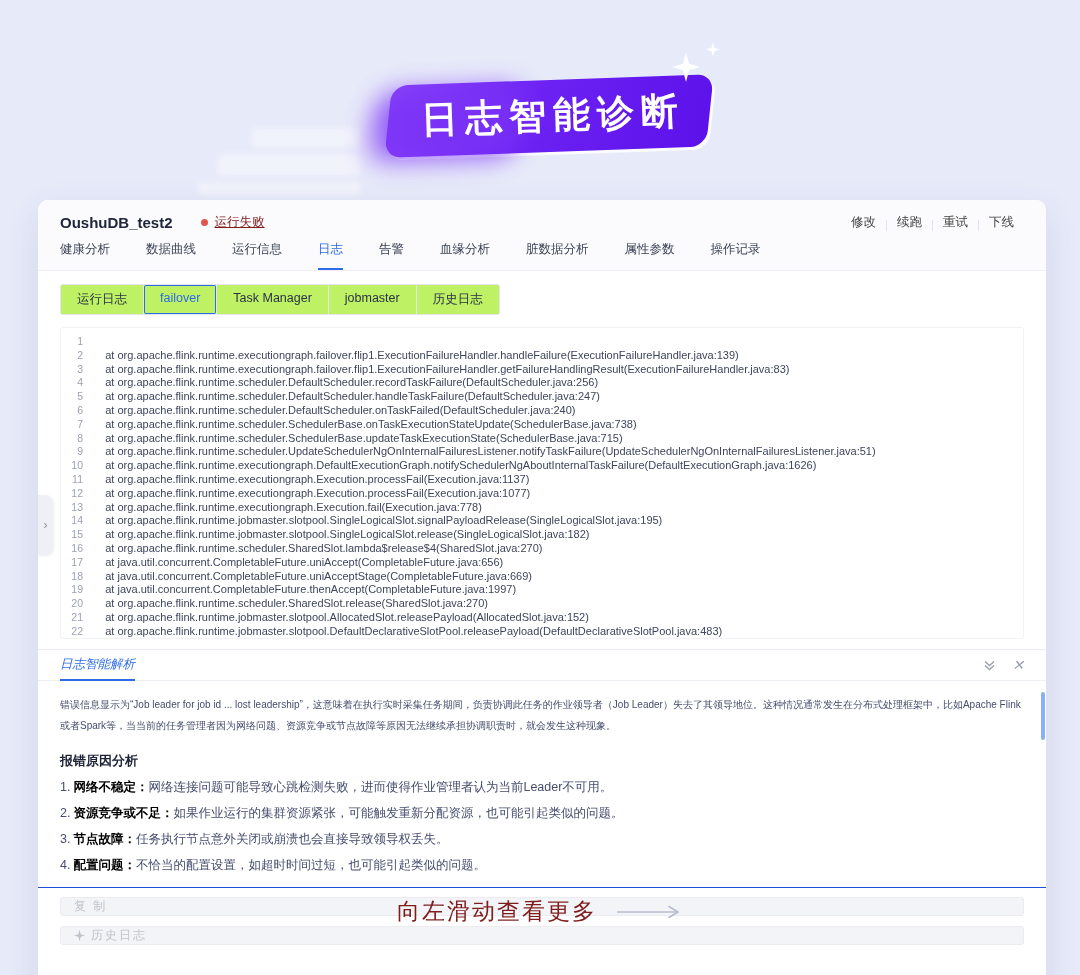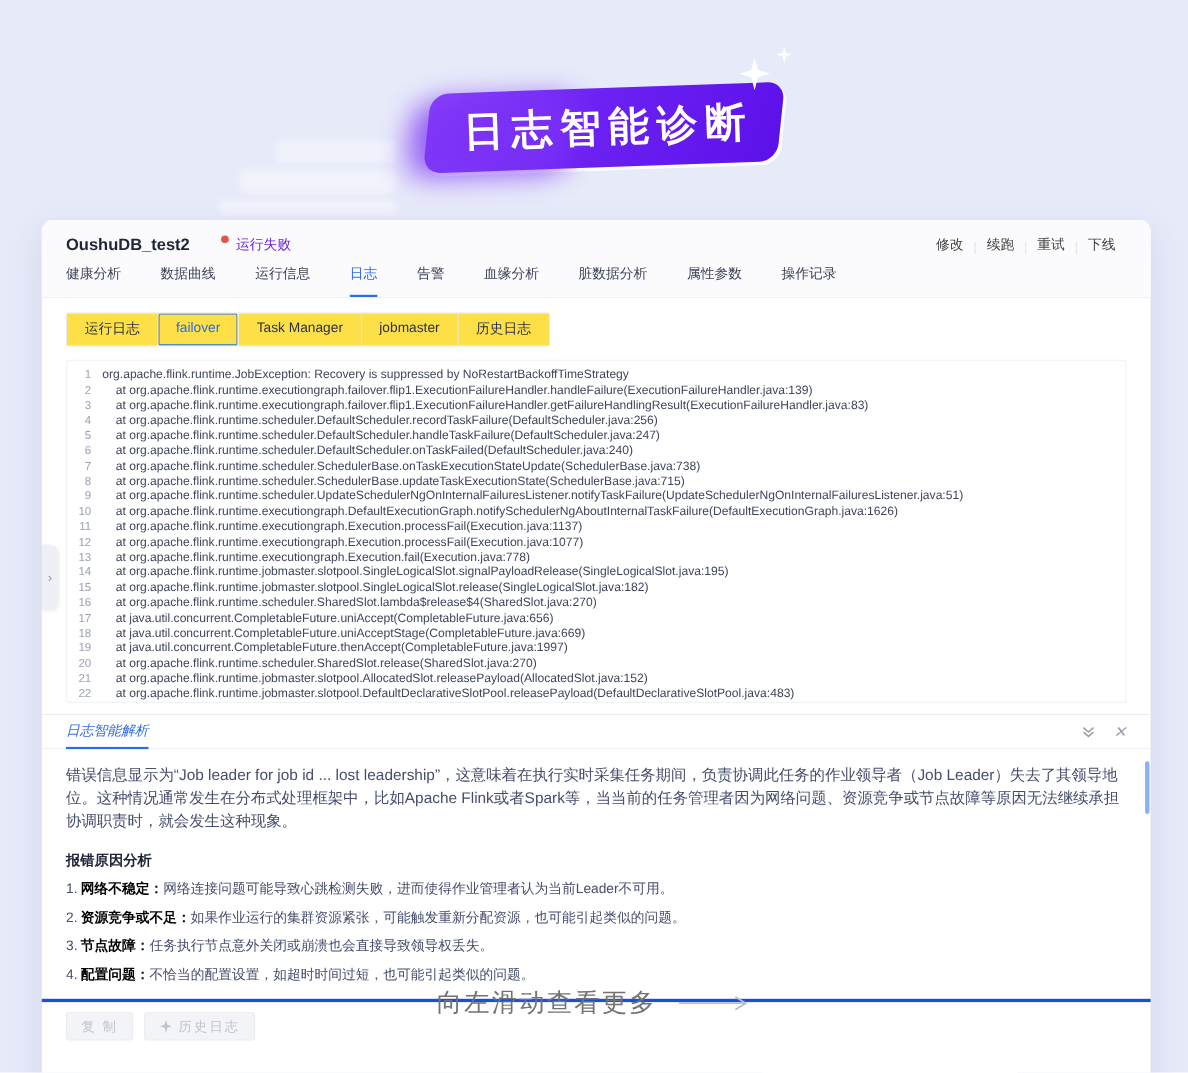--- a/index.html
+++ b/index.html
@@ -46,40 +46,40 @@
     position:absolute; left:38px; top:200px; width:1008px; height:818px;
     background:#ffffff; border-radius:10px;
     box-shadow:0 12px 34px rgba(62,72,130,.12);
   }
   .card-header {
     background:#fbfbfd; border-radius:10px 10px 0 0;
     padding:0 22px; border-bottom:1px solid #eef0f5;
   }
   .title-row { display:flex; align-items:center; height:36px; padding-top:8px; }
   .job-title { font-size:15px; font-weight:bold; color:#20263a; margin-right:28px; }
-  .status { display:flex; font-size:12.5px; color:#6d28d9; }
+  .status { display:flex; align-items:center; font-size:12.5px; color:#7f1d1d;text-decoration:underline; }
   .dot { width:7px; height:7px; border-radius:50%; background:#e0564a; margin-right:7px; }
   .actions { margin-left:auto; display:flex; align-items:flex-end; font-size:12.5px; color:#404040; }
   .action { padding:0 10px; cursor:pointer; white-space:nowrap; }
   .sep { width:1px; height:11px; background:#dfe4f0; }
 
   .tab-row { display:flex; align-items:flex-end; height:34px; }
   .tab {
     font-size:12.5px; color:#3c4357; margin-right:36px;
     padding-bottom:10px; border-bottom:2px solid transparent; cursor:pointer; white-space:nowrap;
   }
   .tab.active { color:#2e6be6; border-bottom-color:#2e6be6; }
 
   .card-body { padding-top:13px; }
   .inner-pad { padding:0 22px; }
 
   
   .subtabs { display:inline-flex; border:1px solid #e3e5ec; border-radius:3px; background:#fff; }
   .subtab {
-    font-size:12.5px; color:#2b3146; padding:6px 16px; background:#fde047;
+    font-size:12.5px; color:#2b3146; padding:6px 16px; background:#bef264;
     border-right:1px solid #e3e5ec; cursor:pointer; white-space:nowrap;
   }
   .subtab:last-child { border-right:none; }
   .subtab.active {
     color:#2e6be6; position:relative; z-index:2;
     box-shadow:0 0 0 1px #2e6be6 inset; border-radius:2px;
   }
 
   
   .log-box {
@@ -104,29 +104,29 @@
   }
   .analysis-tab {
     font-size:12.5px; color:#2e6be6; display:flex; align-items:center;
     border-bottom:2px solid #2e6be6; margin-bottom:-1px; cursor:pointer;
   }
   .header-icons { margin-left:auto; display:flex; align-items:center; gap:16px; }
   .icon-btn { color:#9aa0ae; cursor:pointer; display:flex; align-items:center; }
   .close-x { font-size:14px; color:#9aa0ae; }
 
   .analysis-body { padding:13px 22px 0; }
-  .summary { font-size:14px; color:#454d6d; line-height:21px; }
+  .summary { font-size:10px; color:#454d6d; line-height:21px; }
   .reason-title { font-size:13px; font-weight:bold; color:#1e2438; margin-top:16px; }
   .reason { margin-top:9px; font-size:12.5px; color:#454d6d; line-height:17px; }
   .reason-num { margin-right:3px; }
   .reason-label { font-weight:bold; color:#000000; }
 
   .analysis-footer {
-    border-top:3px solid #1d4ed8; margin-top:13px;
-    padding:9px 22px 0; display:flex; gap:10px; height:42px;
+    border-top:1px solid #1d4ed8; margin-top:13px;
+    padding:9px 22px 0; display:flex; gap:10px; height:42px;flex-direction:column;
   }
   .ghost-btn {
     background:#f3f4f7; color:#c0c3cc; font-size:12px; height:26px;
     padding:0 13px; border-radius:3px; border:1px solid #ececf0;
     display:inline-flex; align-items:center; gap:6px; letter-spacing:2px; cursor:pointer;
     white-space:nowrap;
   }
   .sparkle-glyph {
     display:inline-block; width:11px; height:12px; background:#c0c3cc;
     clip-path:polygon(50% 0,61% 39%,100% 50%,61% 61%,50% 100%,39% 61%,0 50%,39% 39%);
@@ -142,21 +142,21 @@
   .vscroll {
     position:absolute; right:1px; top:492px; width:4px; height:48px;
     background:#8ab1f4; border-radius:2px; cursor:pointer;
   }
 
   
   .caption-row {
     position:absolute; left:50%; top:896px; transform:translateX(-50%);
     display:flex; align-items:center; gap:20px;
   }
-  .caption { font-size:23px; color:#737373; letter-spacing:2px; white-space:nowrap; }
+  .caption { font-size:23px; color:#7f1d1d; letter-spacing:2px; white-space:nowrap; }
 </style>
 </head>
 <body>
 
 <div class="wm wm1"></div>
 <div class="wm wm2"></div>
 <div class="wm wm3"></div>
 
 <div class="banner">
   <span class="banner-text">日志智能诊断</span>
@@ -201,21 +201,21 @@
     <div class="inner-pad">
       <div class="subtabs">
         <span class="subtab">运行日志</span>
         <span class="subtab active">failover</span>
         <span class="subtab">Task Manager</span>
         <span class="subtab">jobmaster</span>
         <span class="subtab">历史日志</span>
       </div>
 
       <div class="log-box">
-        <div class="log-line"><span class="ln"></span><span class="log-text">org.apache.flink.runtime.JobException: Recovery is suppressed by NoRestartBackoffTimeStrategy</span></div>
+        <div class="log-line"><span class="ln"></span></div>
         <div class="log-line"><span class="ln"></span><span class="log-text">    at org.apache.flink.runtime.executiongraph.failover.flip1.ExecutionFailureHandler.handleFailure(ExecutionFailureHandler.java:139)</span></div>
         <div class="log-line"><span class="ln"></span><span class="log-text">    at org.apache.flink.runtime.executiongraph.failover.flip1.ExecutionFailureHandler.getFailureHandlingResult(ExecutionFailureHandler.java:83)</span></div>
         <div class="log-line"><span class="ln"></span><span class="log-text">    at org.apache.flink.runtime.scheduler.DefaultScheduler.recordTaskFailure(DefaultScheduler.java:256)</span></div>
         <div class="log-line"><span class="ln"></span><span class="log-text">    at org.apache.flink.runtime.scheduler.DefaultScheduler.handleTaskFailure(DefaultScheduler.java:247)</span></div>
         <div class="log-line"><span class="ln"></span><span class="log-text">    at org.apache.flink.runtime.scheduler.DefaultScheduler.onTaskFailed(DefaultScheduler.java:240)</span></div>
         <div class="log-line"><span class="ln"></span><span class="log-text">    at org.apache.flink.runtime.scheduler.SchedulerBase.onTaskExecutionStateUpdate(SchedulerBase.java:738)</span></div>
         <div class="log-line"><span class="ln"></span><span class="log-text">    at org.apache.flink.runtime.scheduler.SchedulerBase.updateTaskExecutionState(SchedulerBase.java:715)</span></div>
         <div class="log-line"><span class="ln"></span><span class="log-text">    at org.apache.flink.runtime.scheduler.UpdateSchedulerNgOnInternalFailuresListener.notifyTaskFailure(UpdateSchedulerNgOnInternalFailuresListener.java:51)</span></div>
         <div class="log-line"><span class="ln"></span><span class="log-text">    at org.apache.flink.runtime.executiongraph.DefaultExecutionGraph.notifySchedulerNgAboutInternalTaskFailure(DefaultExecutionGraph.java:1626)</span></div>
         <div class="log-line"><span class="ln"></span><span class="log-text">    at org.apache.flink.runtime.executiongraph.Execution.processFail(Execution.java:1137)</span></div>

